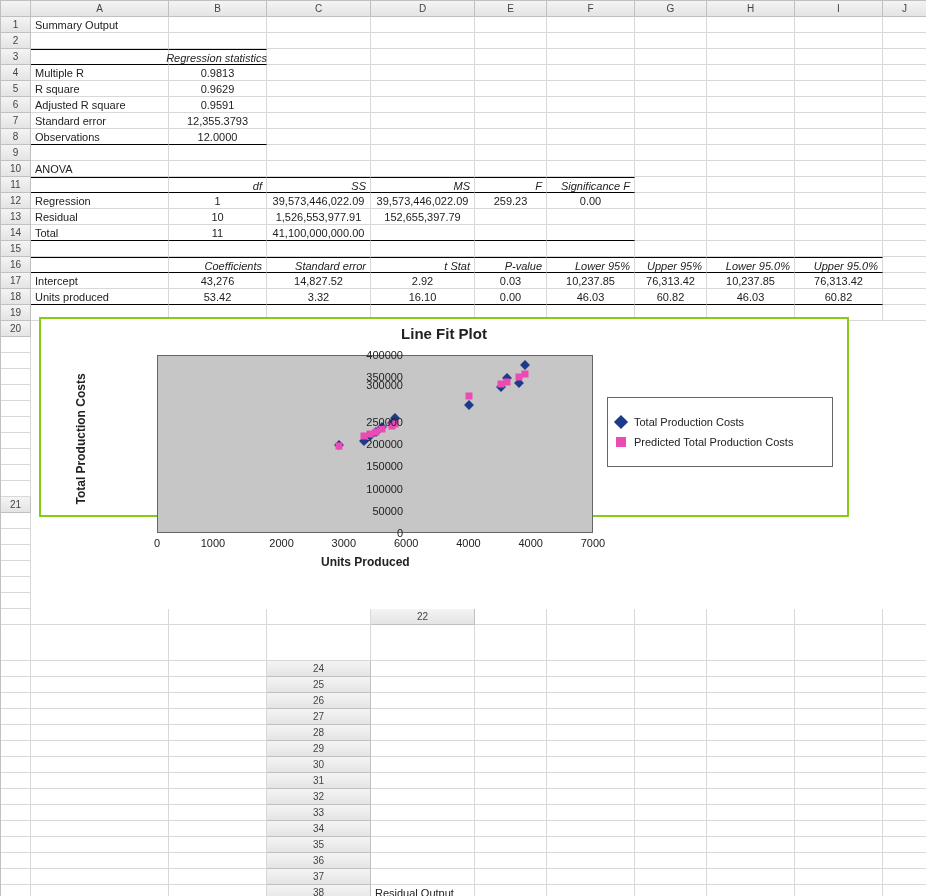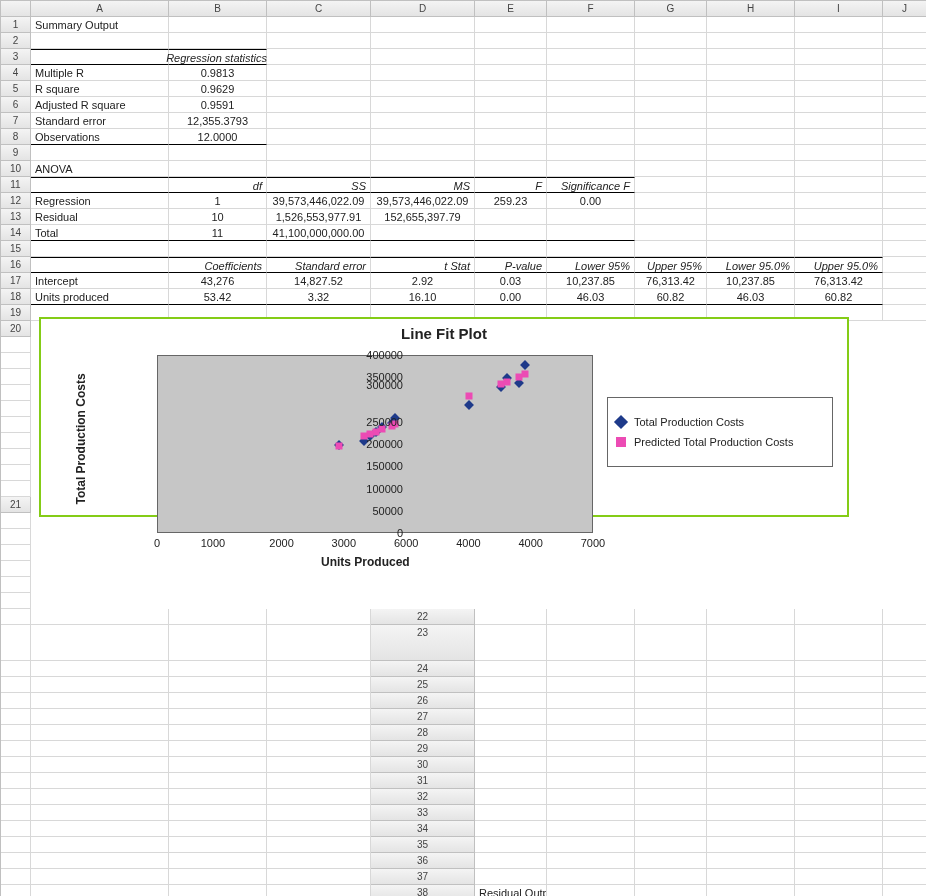--- a/index.html
+++ b/index.html
@@ -327,21 +327,20 @@
     <div class="cell"></div>
     <div class="cell"></div>
     <div class="cell"></div>
     <div class="cell"></div>
     <div class="cell"></div>
     <div class="cell"></div>
     <div class="cell"></div>
     <div class="cell"></div>
     <div class="cell"></div>
     <div class="cell"></div>
-    <div class="rowhdr">23</div>
     <div class="cell"></div>
     <div class="cell"></div>
     <div class="cell"></div>
     <div class="cell"></div>
     <div class="cell"></div>
     <div class="cell"></div>
     <div class="cell"></div>
     <div class="cell"></div>
     <div class="cell"></div>
     <div class="cell"></div>

